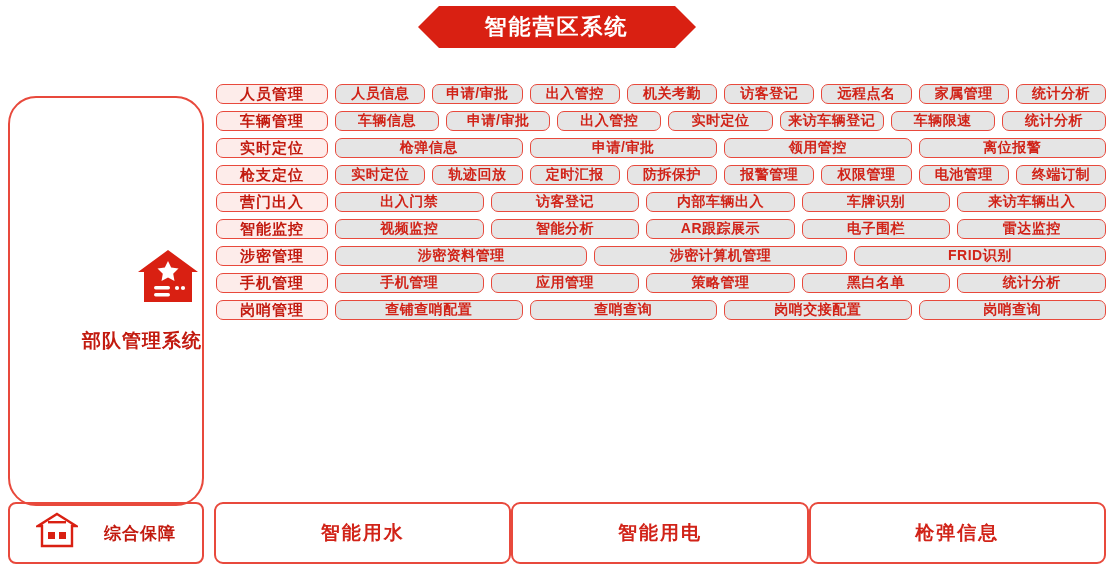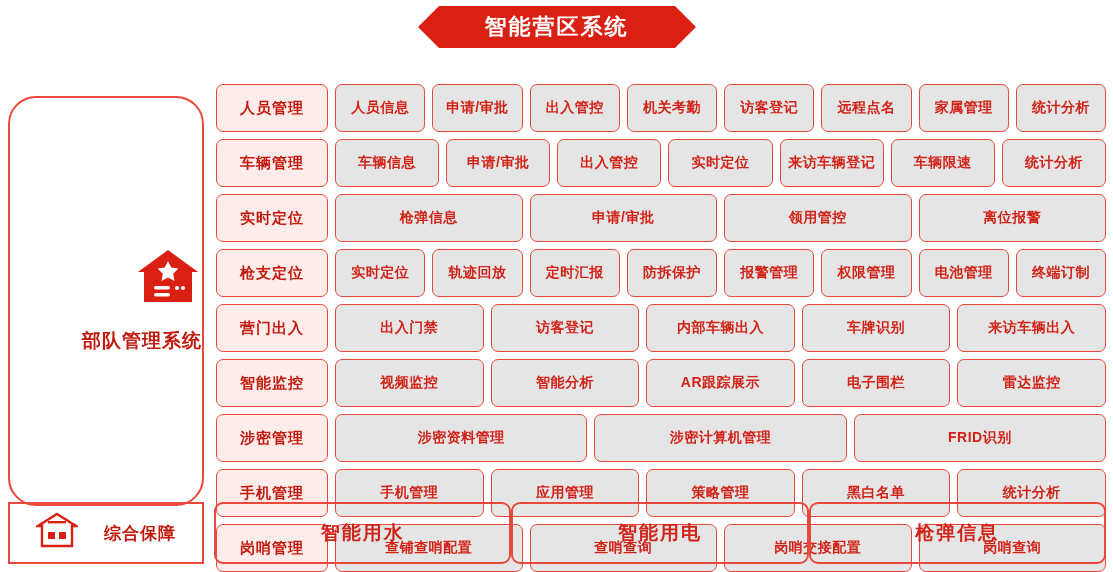--- a/index.html
+++ b/index.html
@@ -75,21 +75,21 @@
   
   .rows {
     position: absolute;
     left: 216px; top: 84px;
     width: 890px;
   }
   .row {
     display: flex;
     align-items: stretch;
     margin-bottom: 7px;
-    height: 48px;
+    height: 20px;
   }
   .cat {
     flex: 0 0 112px;
     border: 1.6px solid #e8493c;
     border-radius: 7px;
     background: #fdecea;
     color: #c21a0f;
     font-size: 15px;
     font-weight: bold;
     display: flex;
@@ -124,21 +124,21 @@
     position: absolute;
     left: 8px; top: 502px;
     width: 1098px;
     height: 62px;
     display: flex;
     gap: 10px;
   }
   .bottom-left {
     flex: 0 0 196px;
     border: 2px solid #e8493c;
-    border-radius: 0;
+    border-radius: 8px;
     display: flex;
     align-items: center;
     justify-content: center;
     gap: 26px;
   }
   .bottom-left .label {
     color: #c21a0f;
     font-size: 17px;
     font-weight: bold;
     letter-spacing: 1px;

